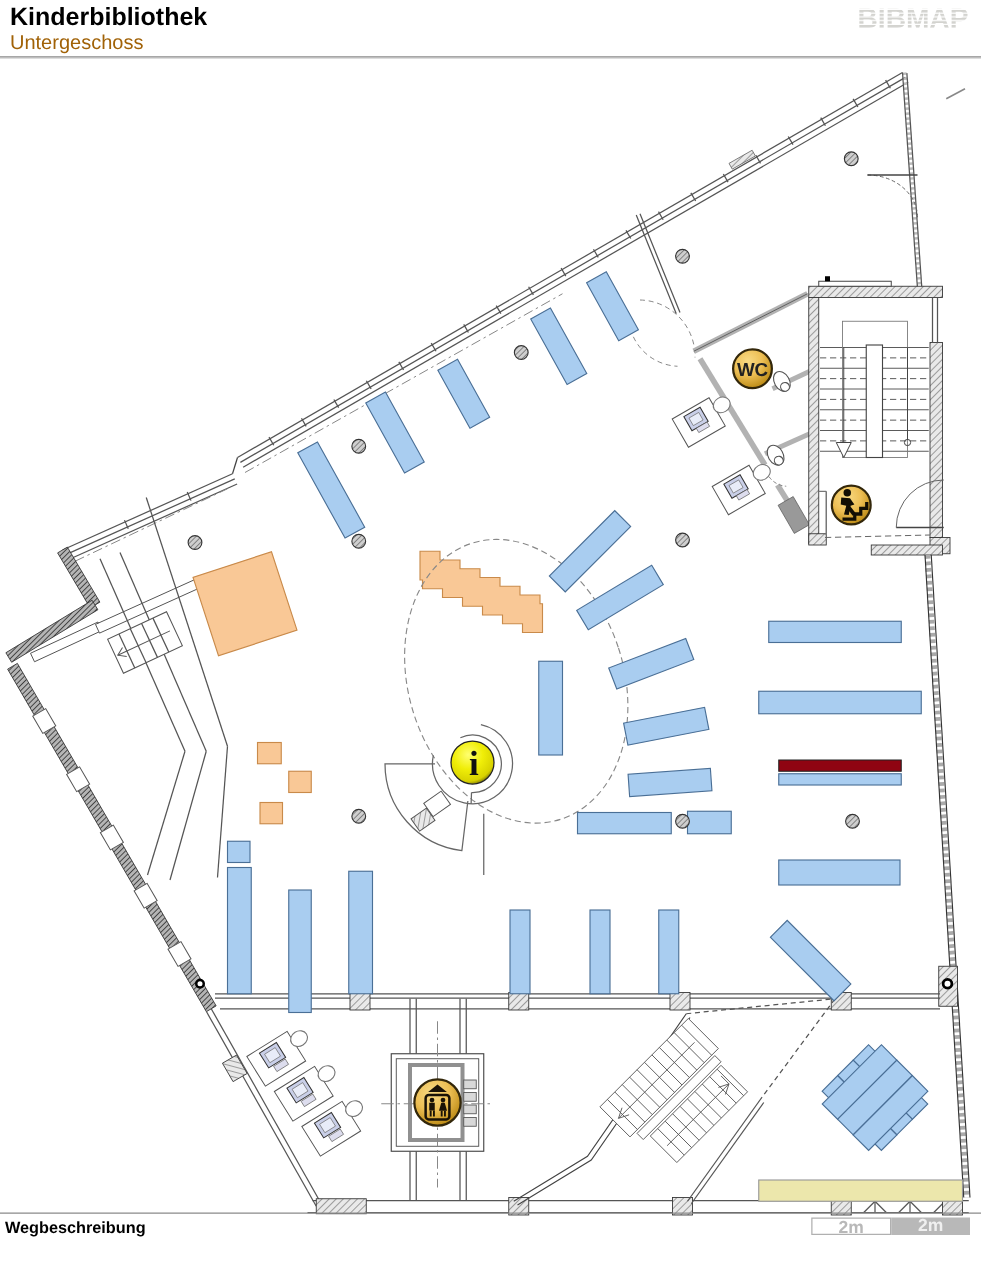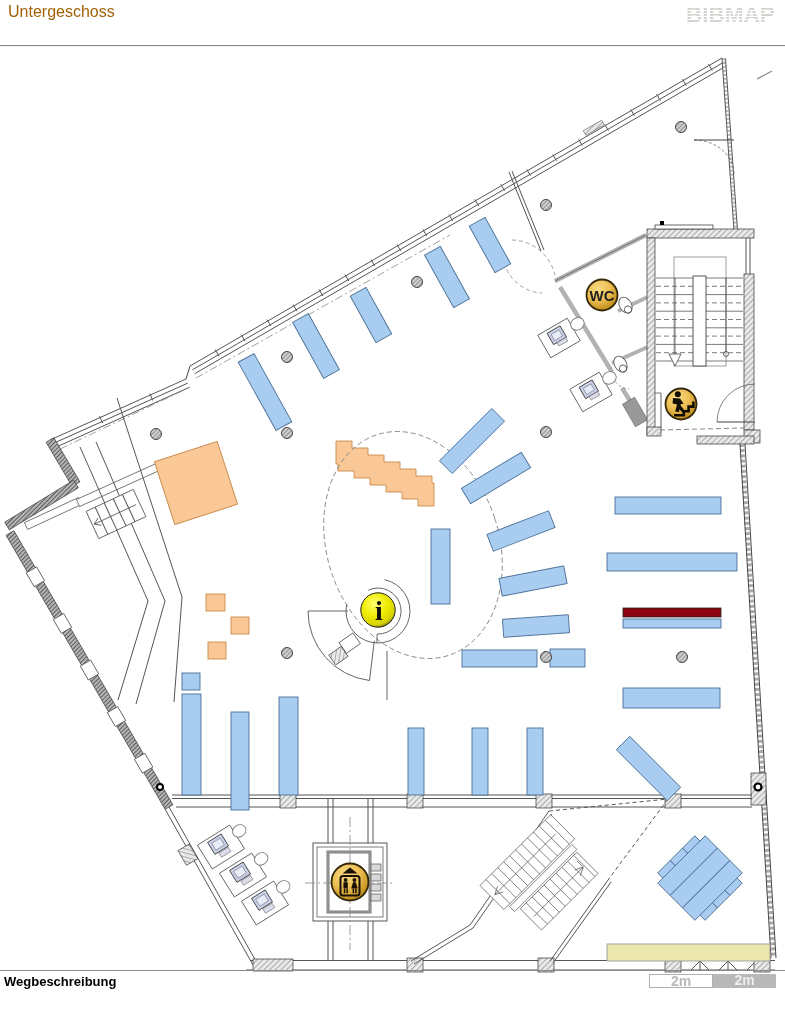--- a/index.html
+++ b/index.html
@@ -10,20 +10,21 @@
 .rule{position:absolute;left:0;top:45px;width:785px;height:1px;background:#8a8a8a;border-bottom:1px solid #f0f0f0;}
 .rule2{position:absolute;left:0;top:970px;width:785px;height:1px;background:#8a8a8a;}
 .foot{position:absolute;left:4px;top:974px;font-size:13px;font-weight:bold;color:#000;}
 .sc1{position:absolute;left:649px;top:974px;width:62px;height:12px;background:#fff;border:1px solid #b0b0b0;color:#b8b8b8;font-size:14px;font-weight:bold;text-align:center;line-height:12px;}
 .sc2{position:absolute;left:713px;top:974px;width:63px;height:14px;background:#b8b8b8;color:#efefef;font-size:14px;font-weight:bold;text-align:center;line-height:13px;}
 </style>
 </head>
 <body>
 
 <div class="hdr">
+    <div class="h1">Kinderbibliothek</div>
     <div class="h2">Untergeschoss</div>
   </div>
 
 <svg style="position:absolute;left:686px;top:2px" width="100" height="26" viewBox="0 0 100 26">
 <defs>
       <pattern id="lst" width="3" height="3" patternUnits="userSpaceOnUse">
         <rect width="3" height="3" fill="#d3d3cf"></rect>
         <rect y="2" width="3" height="1" fill="#fff"></rect>
       </pattern>
     </defs>

